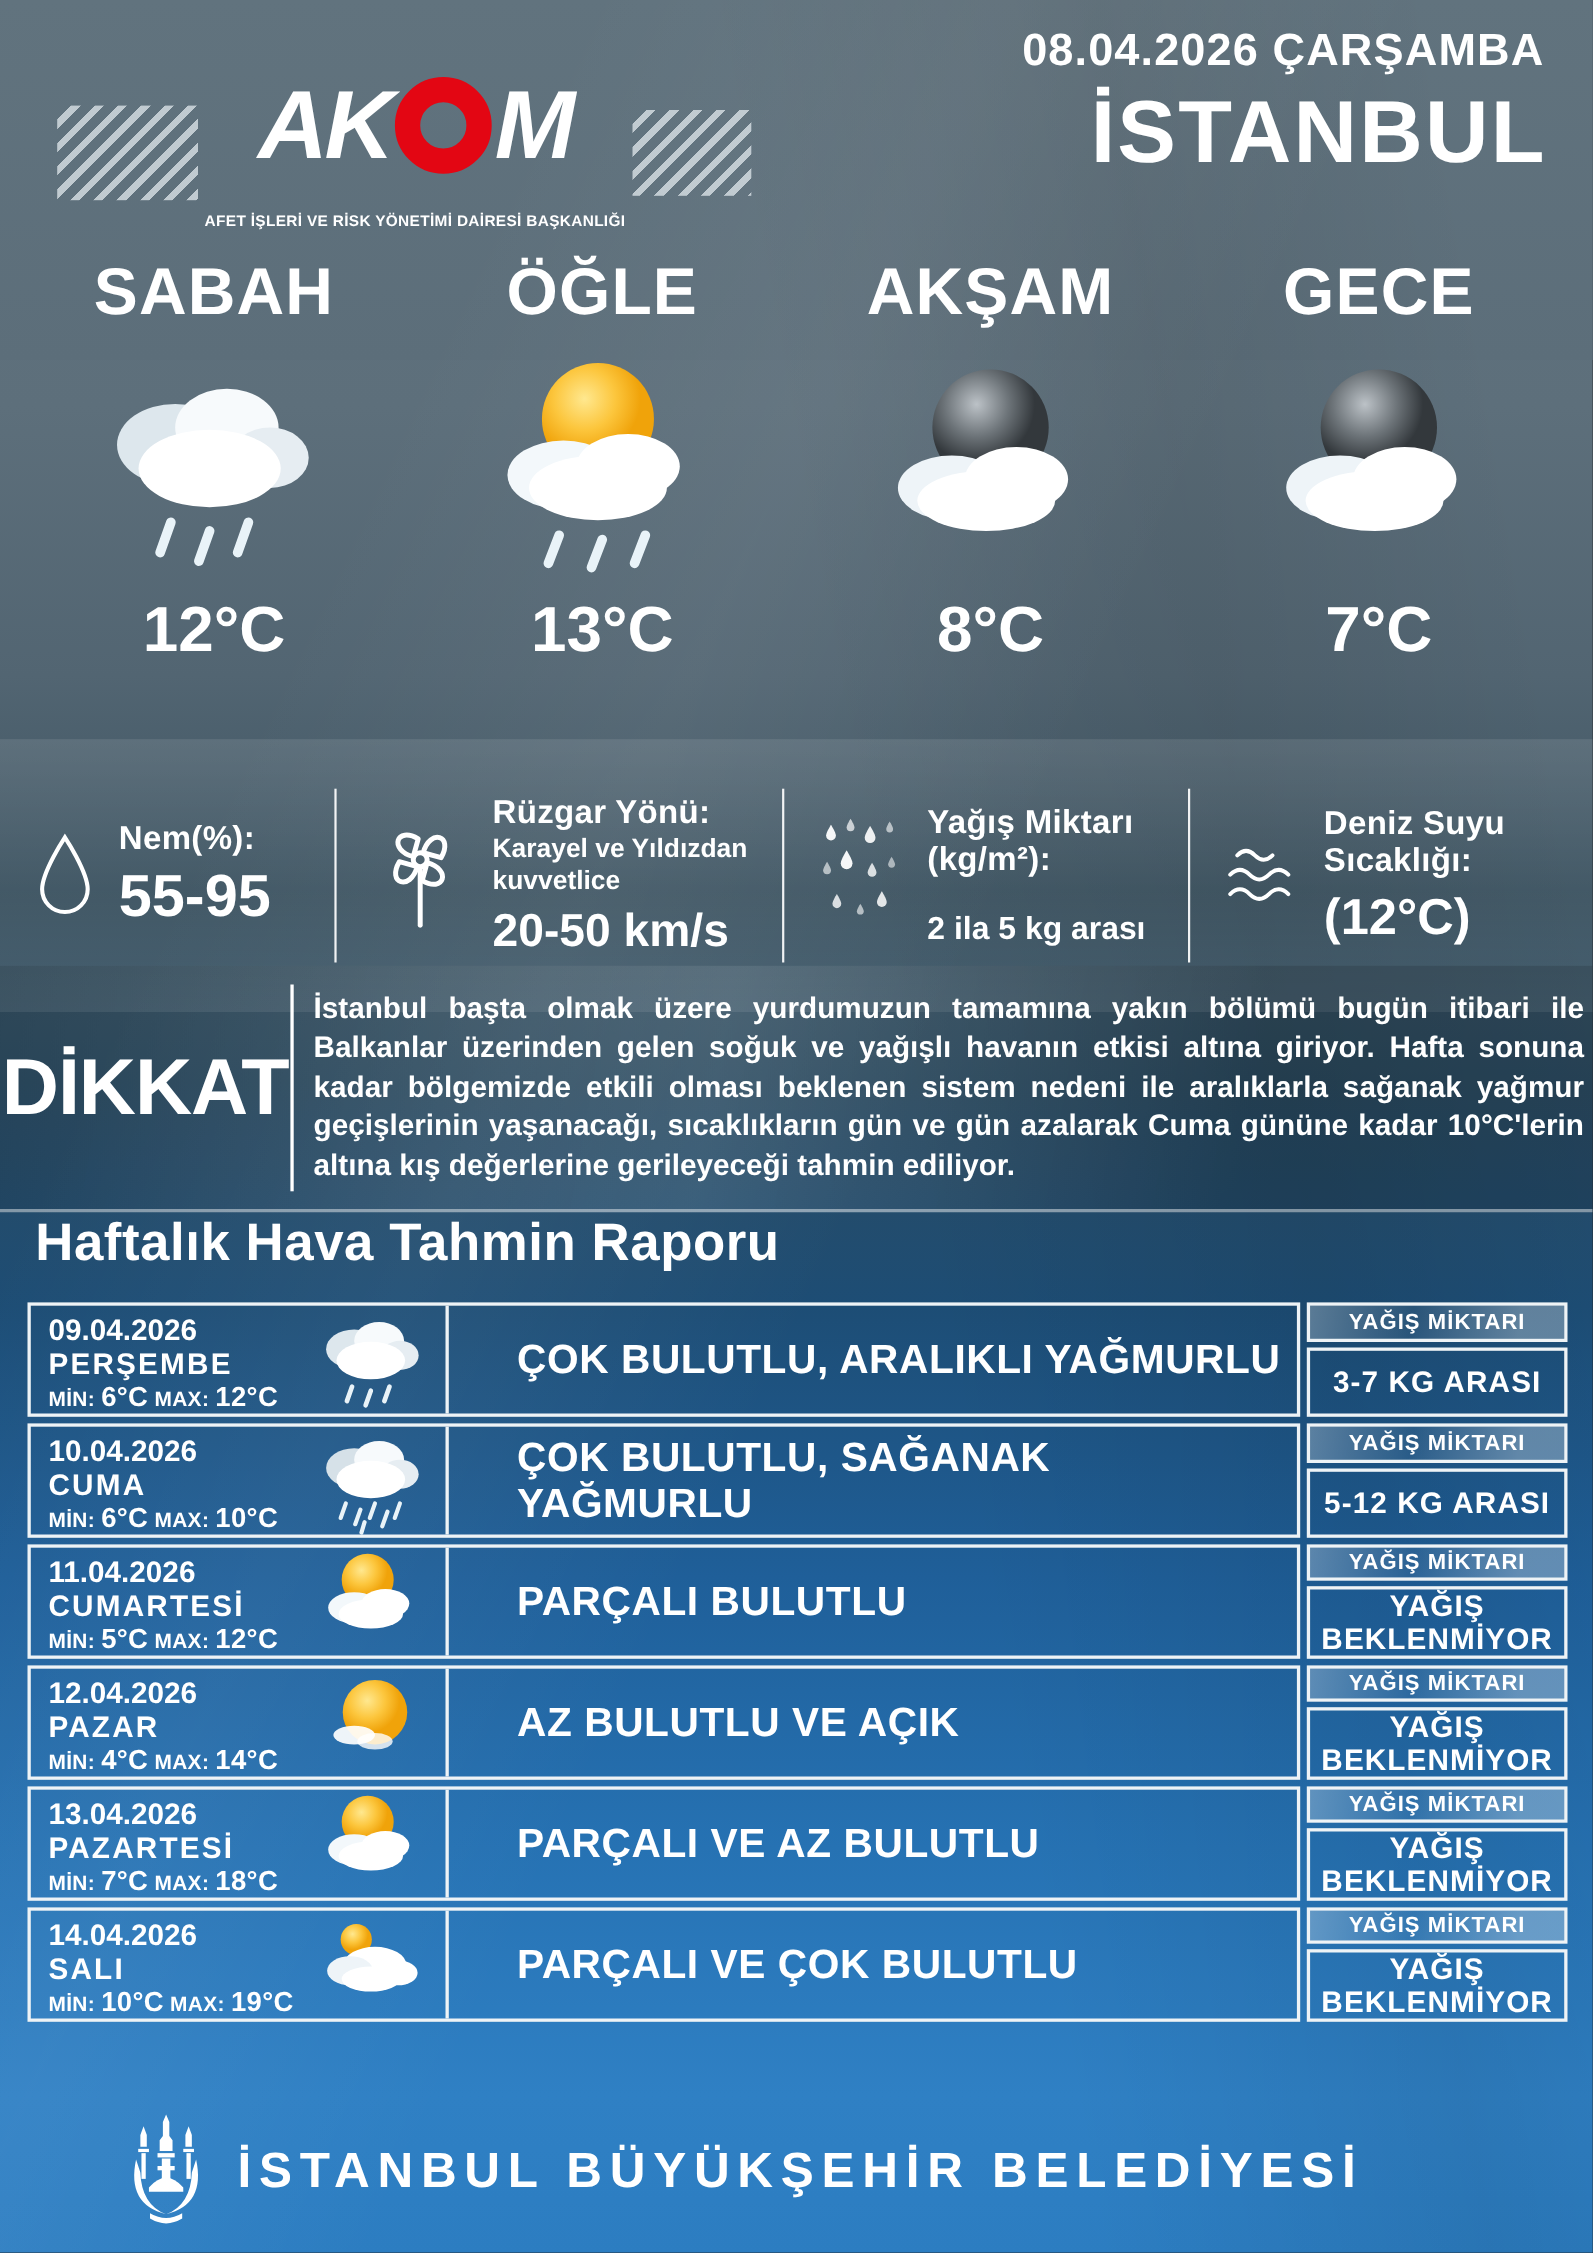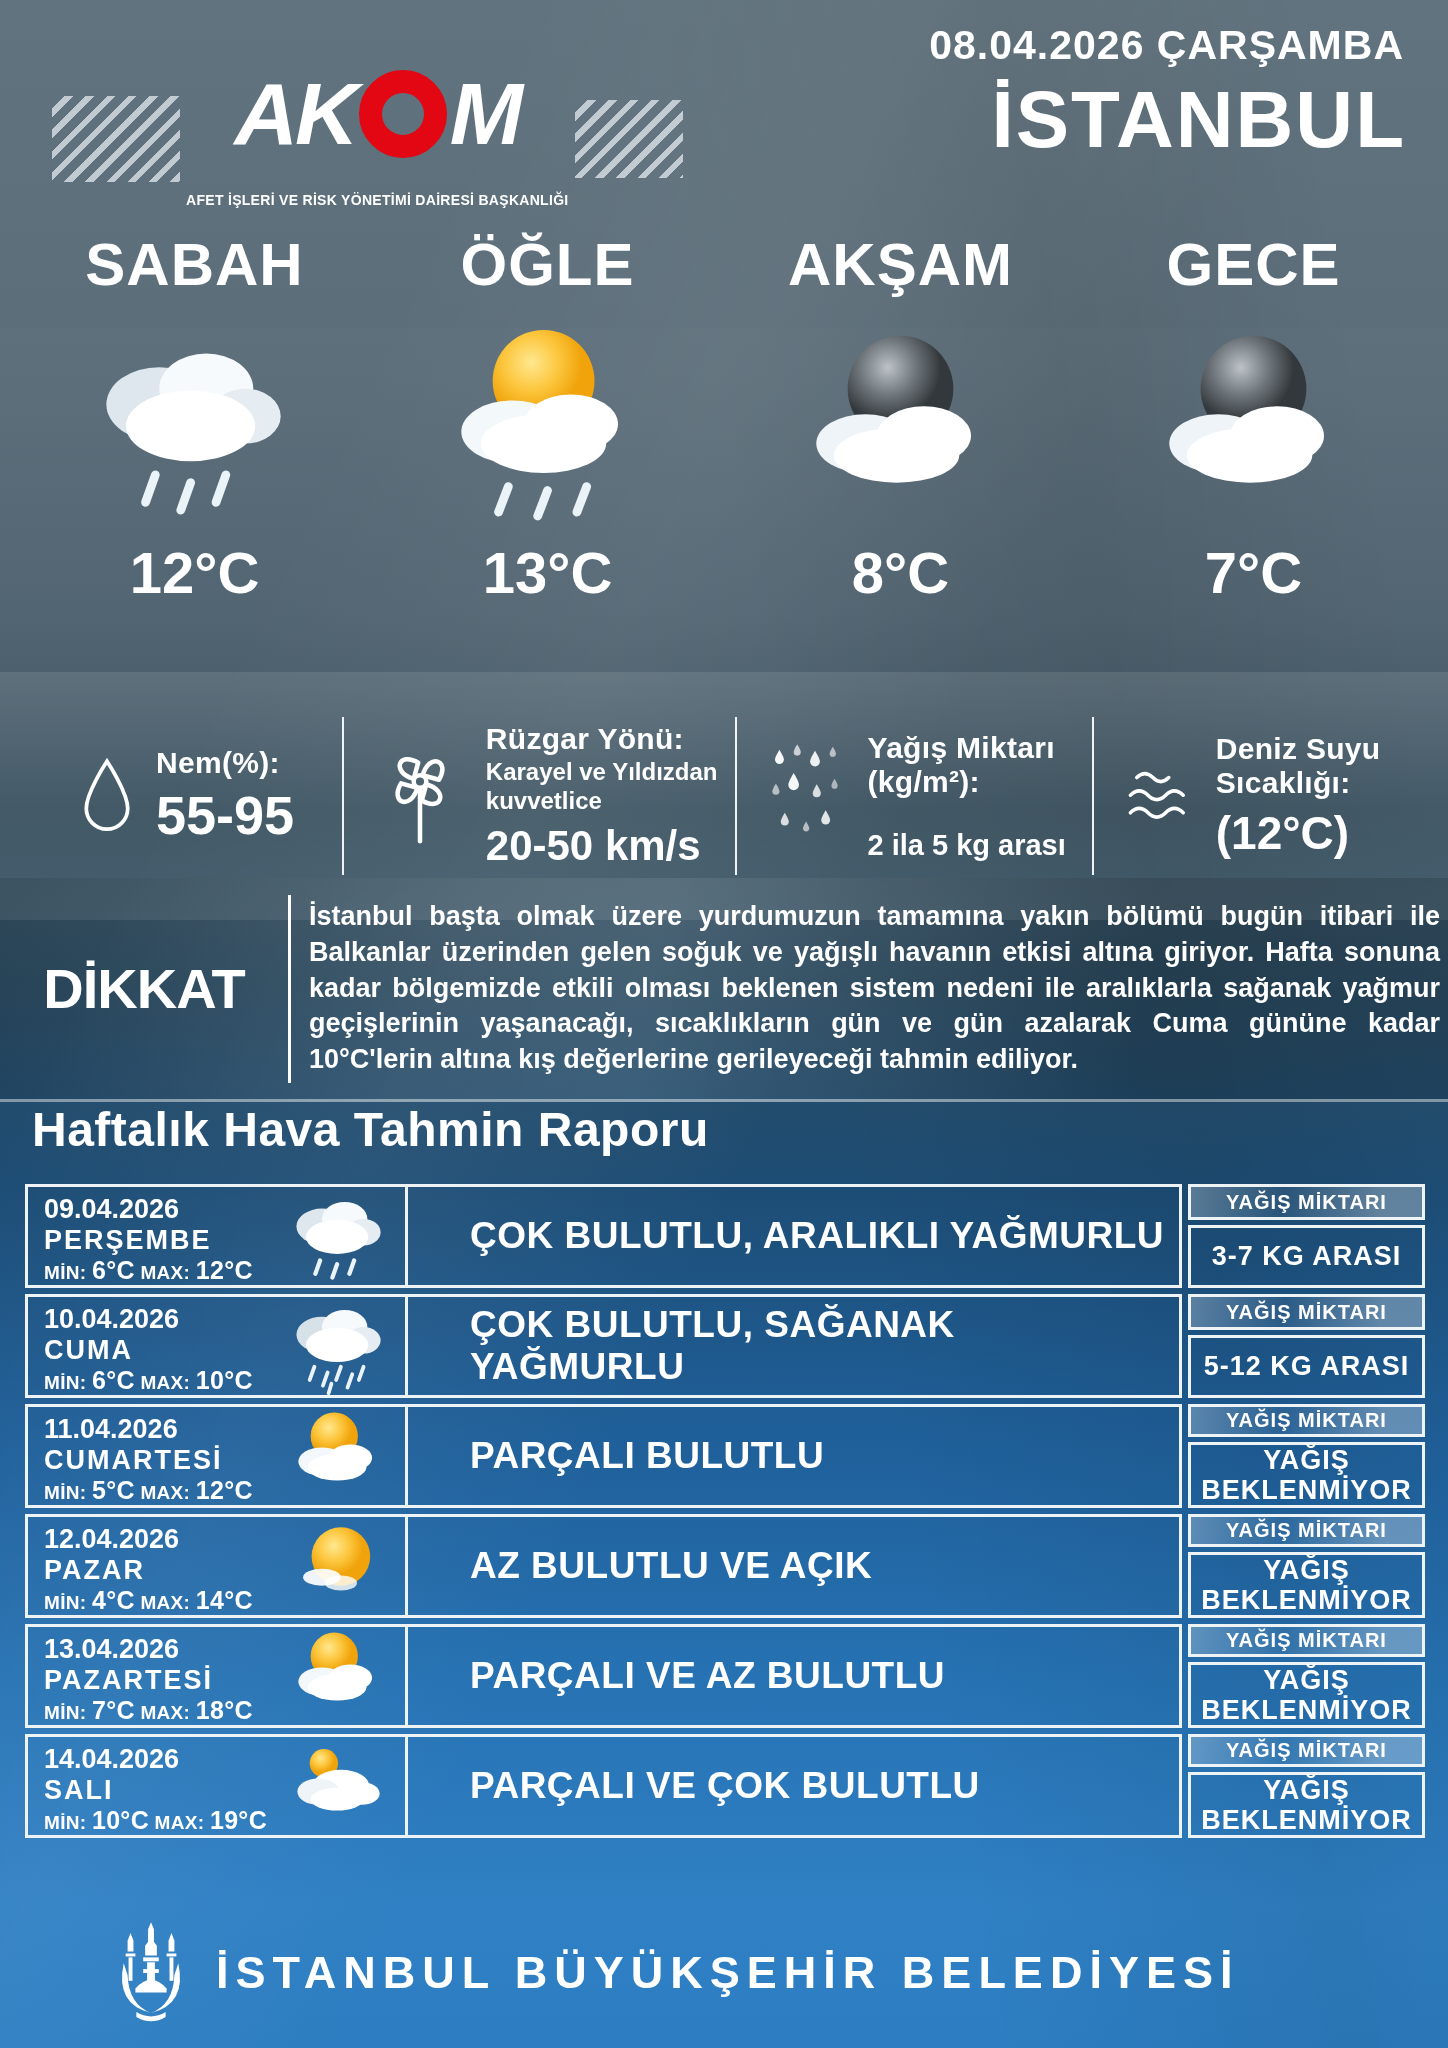--- a/index.html
+++ b/index.html
@@ -25,41 +25,41 @@
   .akom-sub{font-size:14px;font-weight:700;letter-spacing:.3px;margin-top:2px;white-space:nowrap;}
   
   .periods{position:absolute;top:230px;left:42px;right:42px;display:flex;justify-content:space-between;}
   .period{width:305px;display:flex;flex-direction:column;align-items:center;}
   .period-label{font-size:60px;font-weight:800;letter-spacing:1px;}
   .period-icon{width:235px;height:230px;margin-top:8px;}
   .period-icon svg{width:100%;height:100%;}
   .period-temp{font-size:58px;font-weight:800;margin-top:2px;}
   
   .metrics{position:absolute;top:672px;left:0;right:0;height:248px;display:flex;align-items:stretch;
-    background:linear-gradient(180deg,rgba(255,255,255,.10),rgba(255,255,255,.03) 55%,rgba(255,255,255,.09));padding-left:48px;}
+    background:linear-gradient(180deg,rgba(255,255,255,.10),rgba(255,255,255,.03) 55%,rgba(255,255,255,.09));}
   .metric{display:flex;align-items:center;padding-left:30px;gap:20px;box-sizing:border-box;}
   .m1{width:305px;} .m2{width:407px;} .m3{width:368px;} .m4{width:368px;}
   .msep{width:2px;height:158px;background:rgba(255,255,255,.92);align-self:center;flex:none;}
   .metric-icon{flex:none;}
   .metric-icon svg{display:block;}
   .m1 .metric-icon svg{width:58px;height:82px;}
   .m2 .metric-icon svg{width:92px;height:112px;}
   .m3 .metric-icon svg{width:80px;height:126px;}
   .m4 .metric-icon svg{width:72px;height:64px;}
   .metric-label{font-size:30px;font-weight:600;letter-spacing:.3px;}
   .metric-desc{font-size:24px;font-weight:600;line-height:1.2;margin-top:2px;}
   .m1 .metric-value{font-size:54px;font-weight:700;margin-top:4px;}
   .m2 .metric-value{font-size:42px;font-weight:700;margin-top:6px;}
   .m3 .metric-value{font-size:29px;font-weight:600;margin-top:30px;}
   .m4 .metric-value{font-size:46px;font-weight:700;margin-top:6px;text-align:left;}
   
   .warning{position:absolute;top:878px;left:0;right:0;height:224px;display:flex;align-items:center;
     background:linear-gradient(100deg,rgba(0,0,0,.10),rgba(255,255,255,.09) 45%,rgba(0,0,0,.13) 78%);
     border-bottom:3px solid rgba(255,255,255,.45);box-sizing:border-box;}
-  .warning-title{width:288px;text-align:center;font-size:56px;font-weight:900;letter-spacing:-1px;flex:none;}
+  .warning-title{width:264px;text-align:center;font-size:72px;font-weight:900;letter-spacing:-1px;flex:none;}
   .warning-sep{width:3px;height:188px;background:#fff;flex:none;}
   .warning-text{flex:1;padding:0 8px 0 18px;font-size:27px;font-weight:700;line-height:1.32;text-align:justify;}
   
   .weekly-title{position:absolute;top:1102px;left:32px;font-size:48px;font-weight:800;letter-spacing:.5px;}
   .wtable{position:absolute;top:1184px;left:25px;width:1400px;}
   .wrow{display:flex;height:104px;margin-bottom:6px;}
   .wmain{width:1157px;border:3px solid #eef3f6;display:flex;box-sizing:border-box;}
   .wleft{width:380px;border-right:3px solid #eef3f6;position:relative;box-sizing:border-box;
     padding:7px 0 7px 16px;display:flex;flex-direction:column;justify-content:space-between;}
   .wdate{font-size:27px;font-weight:600;}

